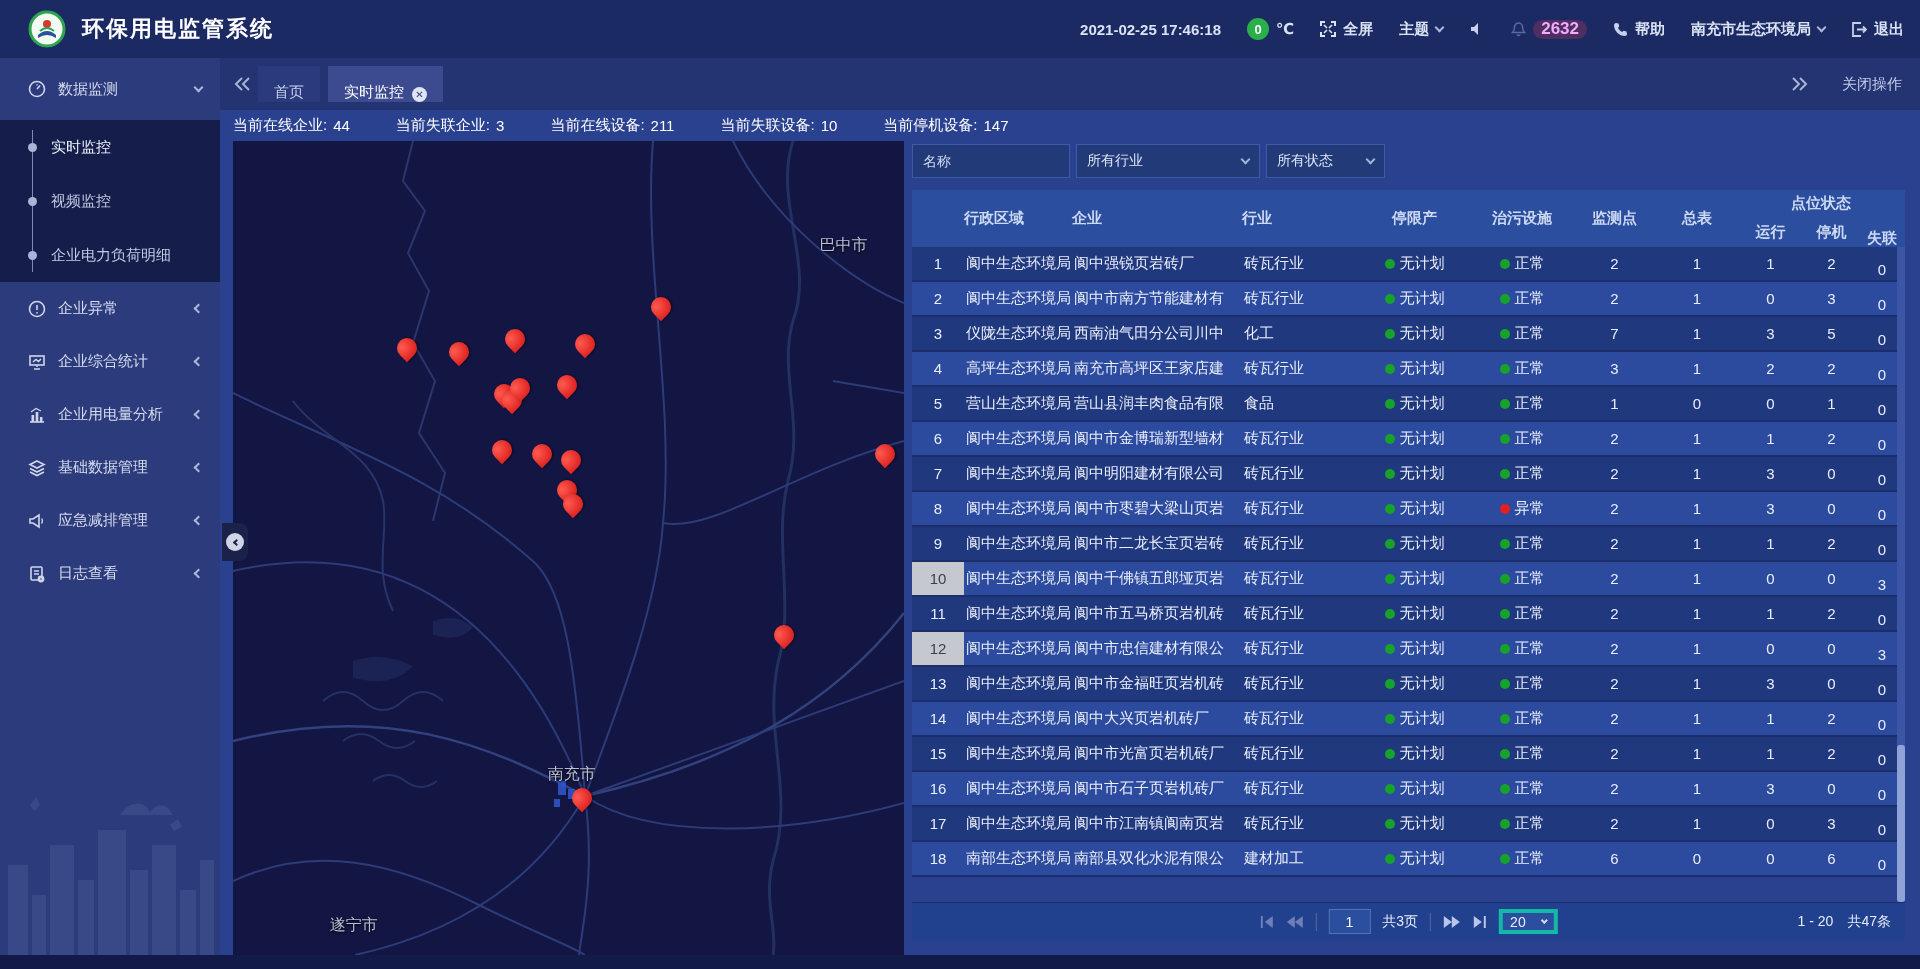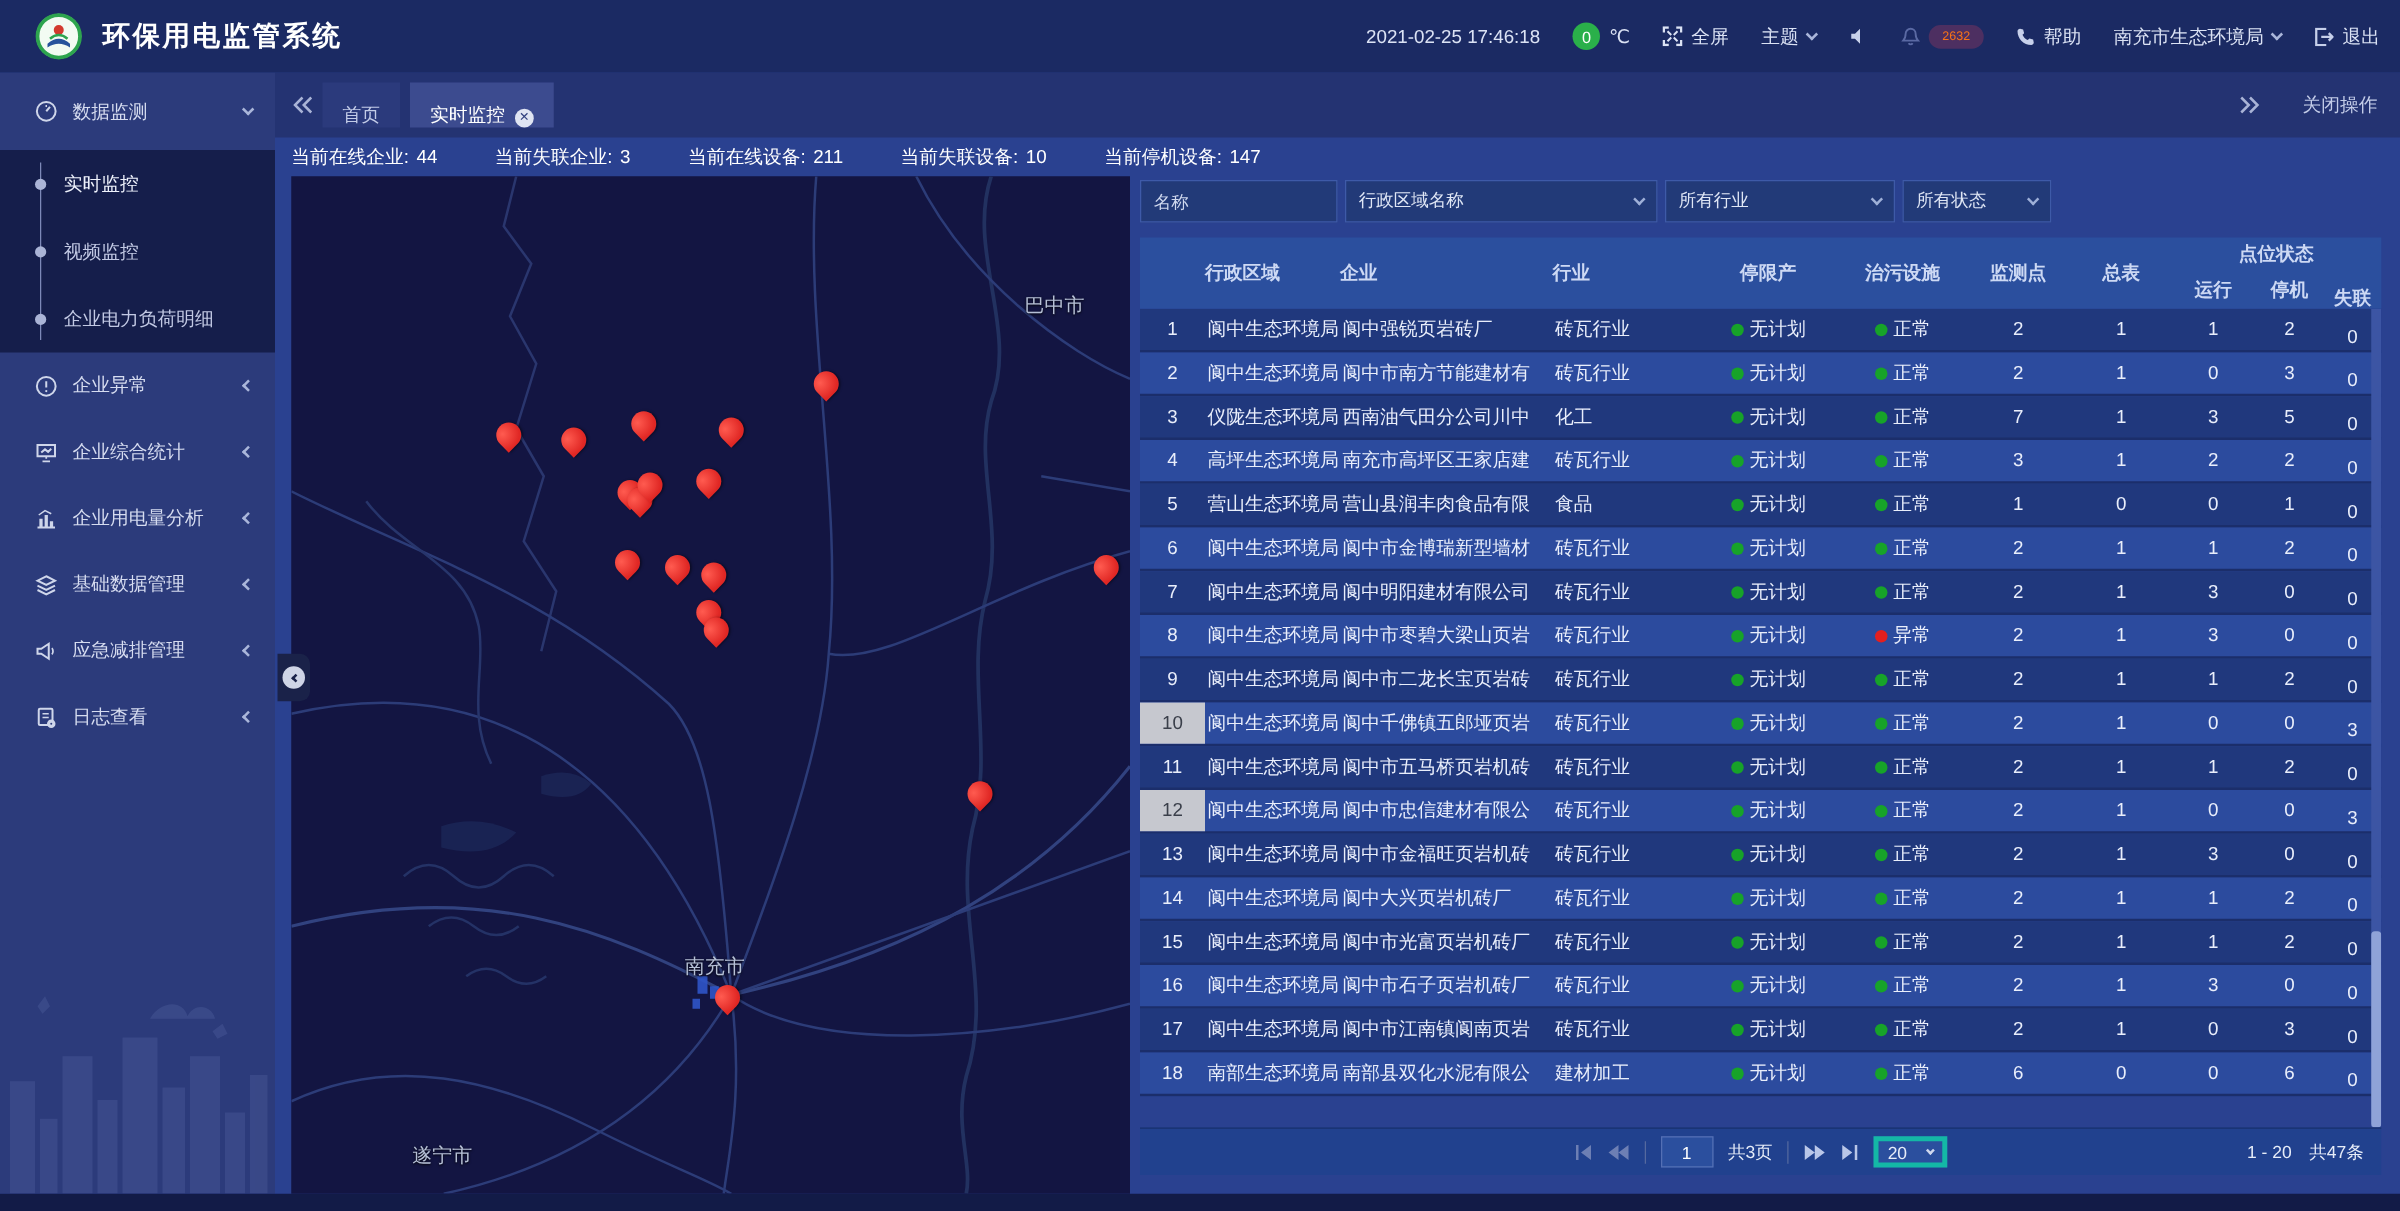--- a/index.html
+++ b/index.html
@@ -3,24 +3,24 @@
 <meta charset="utf-8">
 <style>
   html,body{margin:0;padding:0;background:#0e1540;}
   *{box-sizing:border-box;font-family:"Liberation Sans","DejaVu Sans",sans-serif;}
   #app{position:relative;width:1920px;height:969px;overflow:hidden;background:#2a4190;}
 
   
   .header{position:absolute;left:0;top:0;width:1920px;height:58px;background:#1b2a63;display:flex;align-items:center;padding:0 16px;z-index:30;}
   .logo{width:38px;height:38px;margin-left:12px;flex:0 0 auto;}
   .app-title{color:#fff;font-size:22px;font-weight:bold;margin-left:16px;letter-spacing:2px;}
-  .header-right{margin-left:auto;display:flex;align-items:center;gap:26px;color:#dbe2f4;font-size:15px;}
+  .header-right{margin-left:auto;display:flex;align-items:center;gap:26px;color:#dbe2f4;font-size:15px;font-weight:bold;}
   .hitem{display:flex;align-items:center;gap:7px;white-space:nowrap;cursor:pointer;}
   .temp-circle{width:22px;height:22px;border-radius:50%;background:#2ab04a;color:#fff;font-size:13px;display:flex;align-items:center;justify-content:center;}
-  .badge-pill{min-width:44px;height:19px;border-radius:10px;background:rgba(210,60,92,0.28);color:#f97316;font-size:10px;display:flex;align-items:center;justify-content:center;padding:0 8px;}
+  .badge-pill{min-width:44px;height:19px;border-radius:10px;background:rgba(210,60,92,0.28);color:#f0abfc;font-size:17px;display:flex;align-items:center;justify-content:center;padding:0 8px;}
   .chev{display:inline-block;width:7px;height:7px;border-right:2px solid #aab6da;border-bottom:2px solid #aab6da;}
   .chev.down{transform:rotate(45deg);margin-top:-4px;}
   .chev.left{transform:rotate(135deg);}
   .hicon{flex:0 0 auto;display:block;}
 
   
   .sidebar{position:absolute;left:0;top:58px;width:220px;height:897px;background:#2c3b7b;overflow:hidden;z-index:20;}
   .menu-top{height:62px;display:flex;align-items:center;padding:0 18px 0 28px;color:#d6dcf0;font-size:15px;cursor:pointer;}
   .menu-item{height:53px;display:flex;align-items:center;padding:0 18px 0 28px;color:#d6dcf0;font-size:15px;cursor:pointer;}
   .menu-item .mlabel,.menu-top .mlabel{margin-left:12px;flex:1;}
@@ -399,24 +399,20 @@
   </div>
   <div class="collapse-handle">
     <span class="circ">
         <i class="chev left"></i>
       </span>
   </div>
 
   <div class="panel">
     <div class="filter-row">
       <input class="f-input" placeholder="名称" style="">
-      <div class="f-box w-region">
-        <span>行政区域名称</span>
-        <i class="chev down"></i>
-      </div>
       <div class="f-box w-industry">
         <span>所有行业</span>
         <i class="chev down"></i>
       </div>
       <div class="f-box w-status">
         <span>所有状态</span>
         <i class="chev down"></i>
       </div>
     </div>
 

